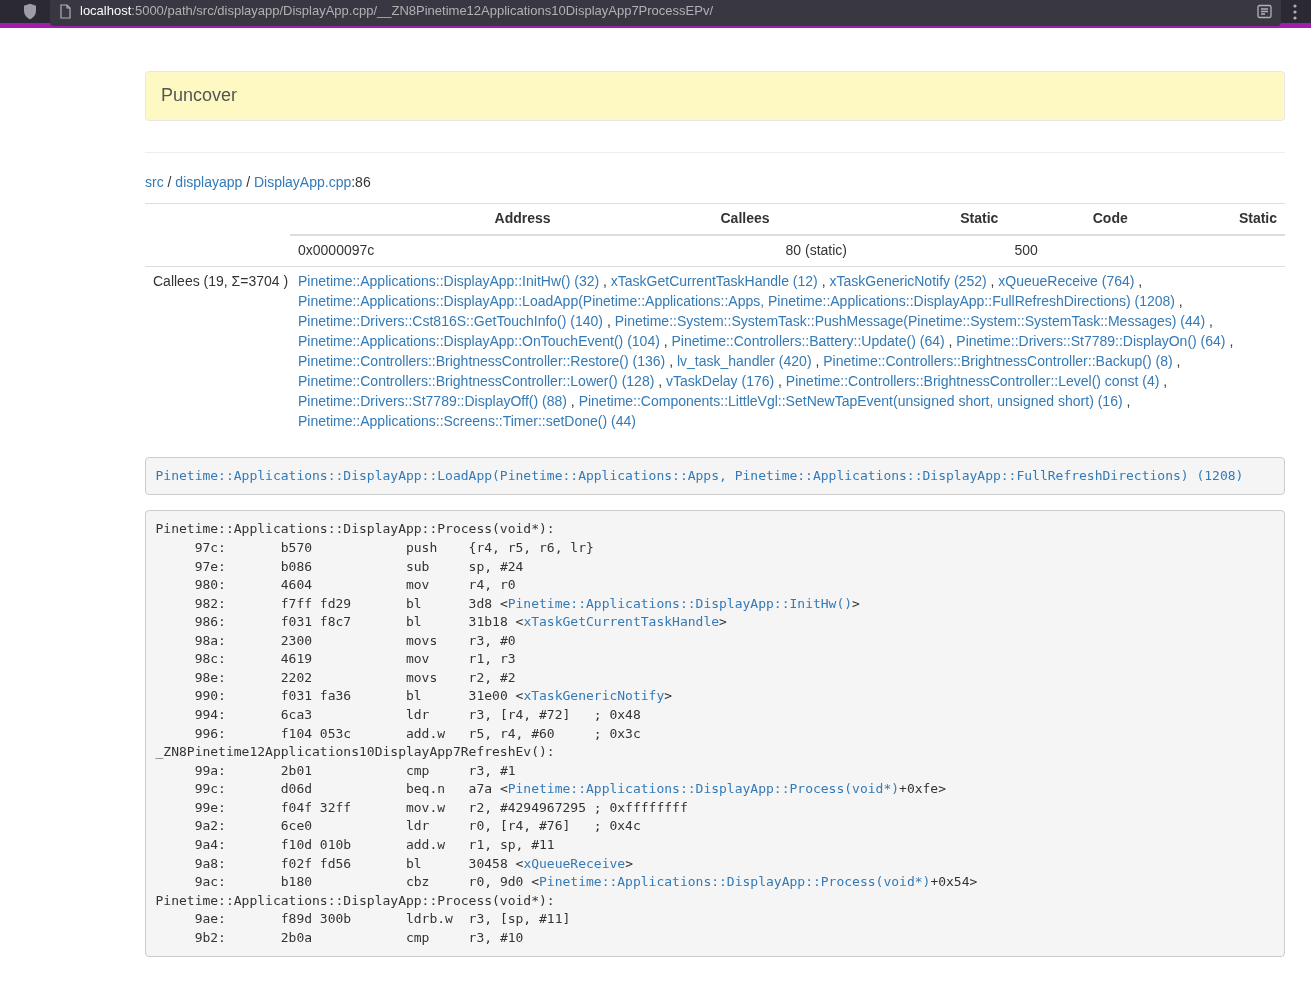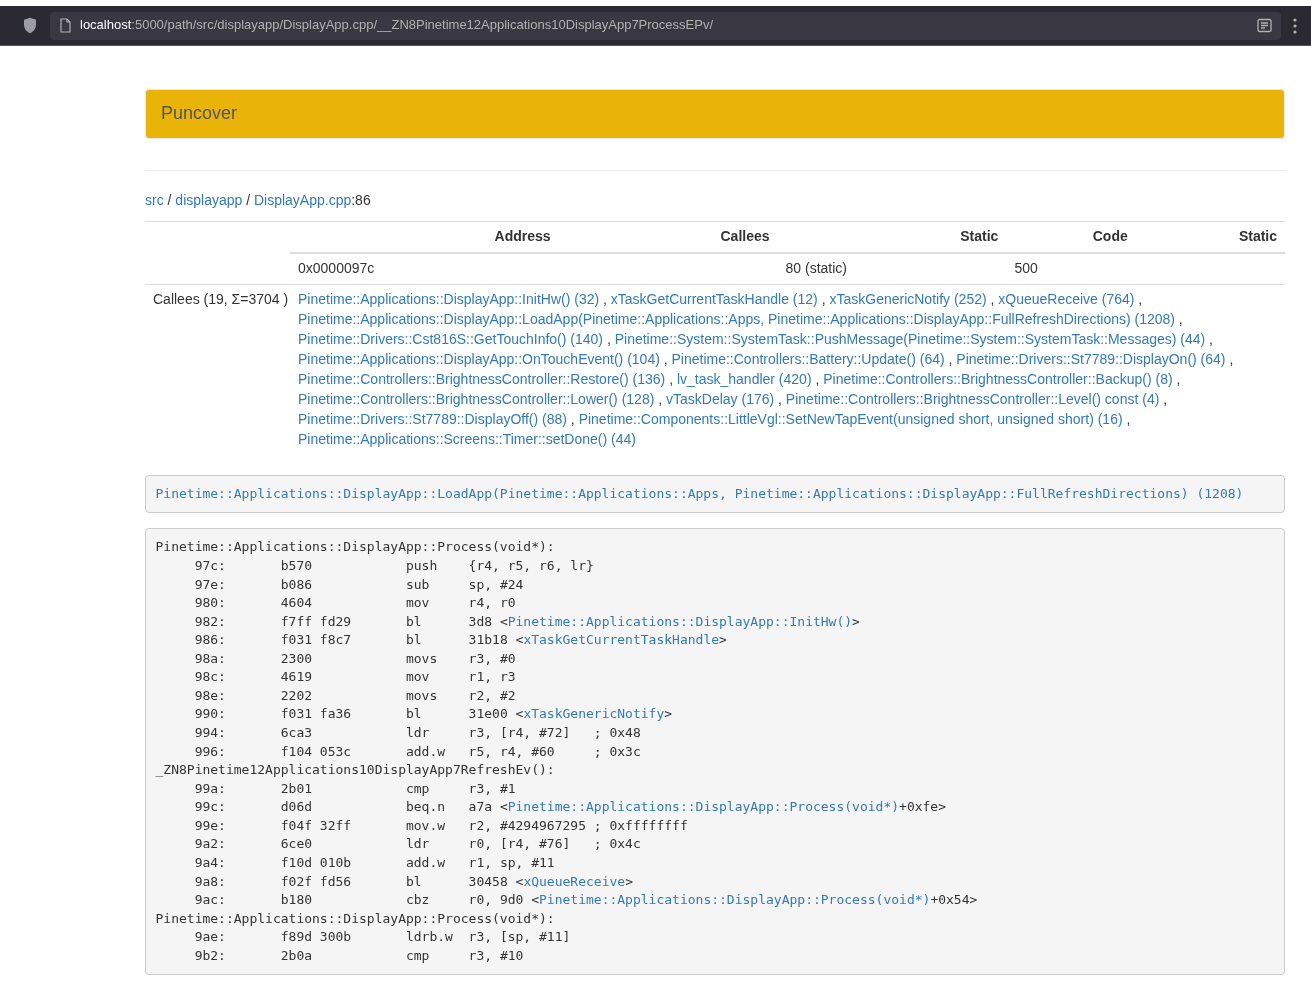--- a/index.html
+++ b/index.html
@@ -7,26 +7,25 @@
   body {
     font-family: "Liberation Sans", sans-serif;
     font-size: 14px;
     line-height: 1.42857;
     color: #333;
     background: #fff;
   }
 
   
   .chrome {
-    height: 40px;
+    height: 28px;
     background: #2b2a33;
-    border-bottom: 1px solid #a21caf;
+    border-bottom: 5px solid #a21caf;
     display: flex;
     align-items: center;
-    margin-top: 6px;
   }
   .chrome-icon { display: inline-flex; align-items: center; flex: 0 0 auto; }
   .shield-btn { margin-left: 22px; }
   .urlbar {
     flex: 1 1 auto;
     display: flex;
     align-items: center;
     height: 28px;
     margin: 0 12px;
     padding: 0 9px;
@@ -45,21 +44,21 @@
   .url-host { color: #fbfbfe; }
   .reader-btn { margin-left: auto; padding-left: 8px; }
   .kebab-btn { margin-right: 14px; }
 
   
   .page { padding-top: 43px; background: #fff; }
   .container { width: 1140px; margin-left: 145px; }
 
   .navbar {
     height: 50px;
-    background: #eab308;
+    background: #fef9c3;
     border: 1px solid #e7e7e7;
     border-radius: 4px;
     display: flex;
     align-items: center;
   }
   .navbar-brand {
     padding: 0 15px;
     font-size: 18px;
     color: #555;
     text-decoration: none;

